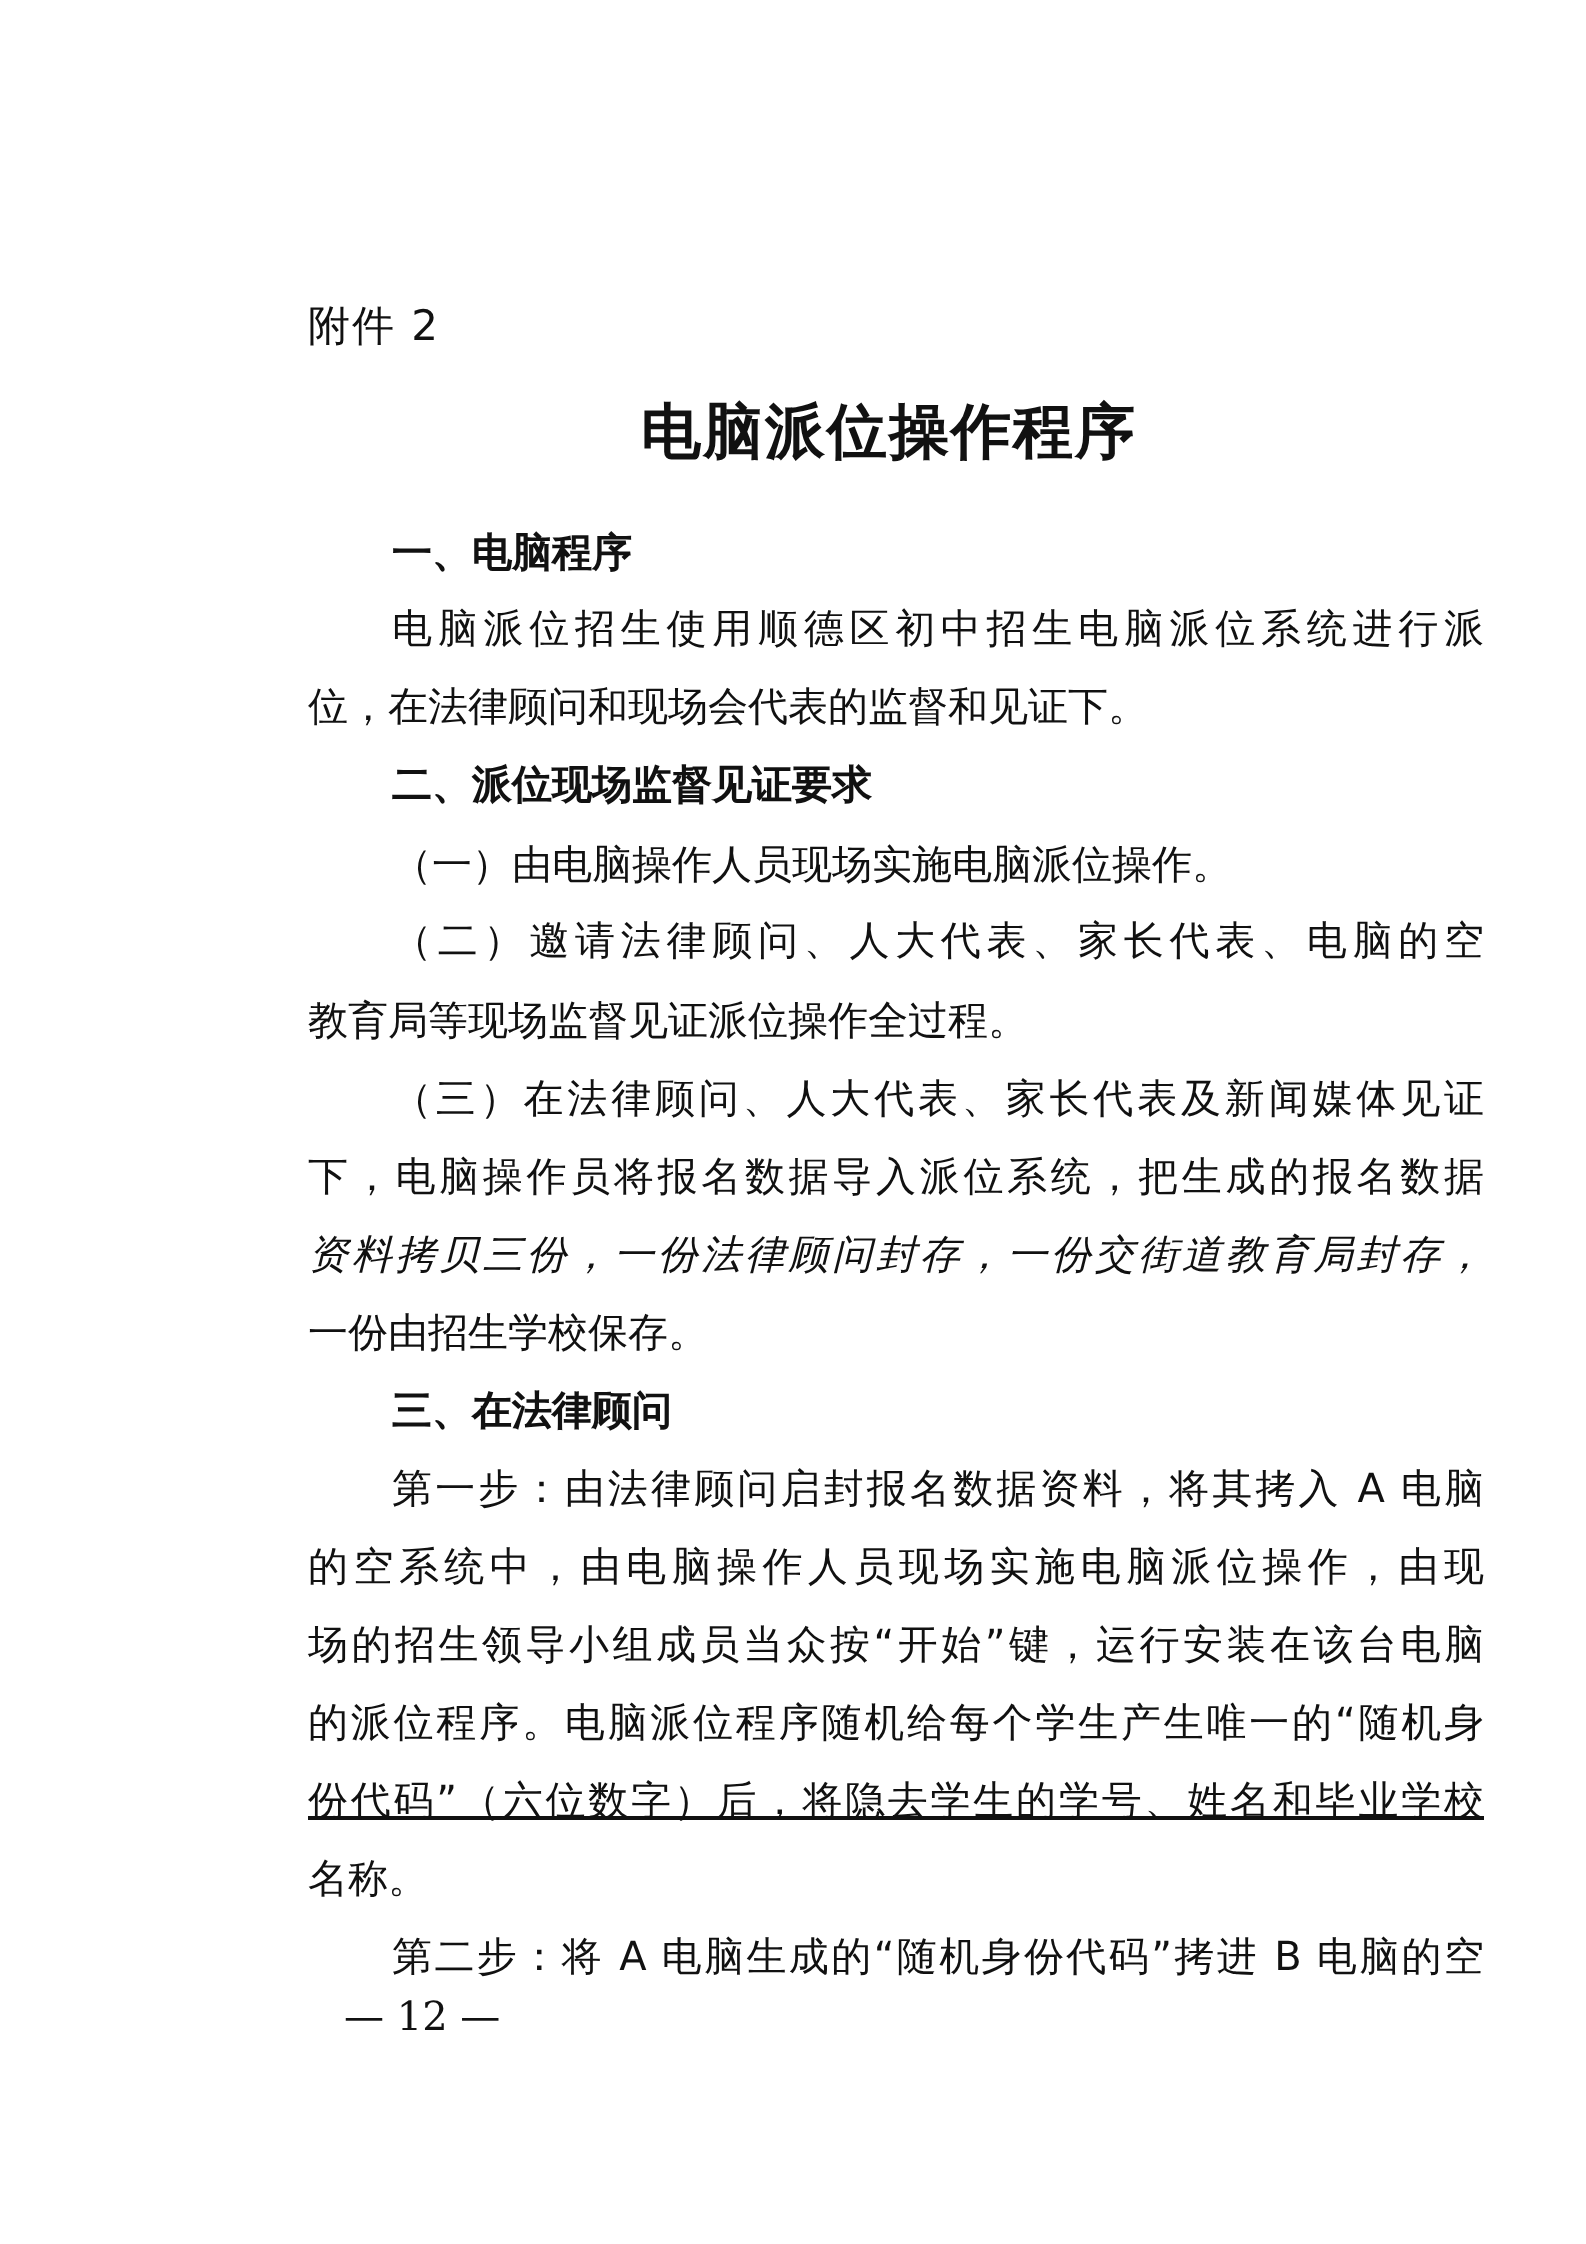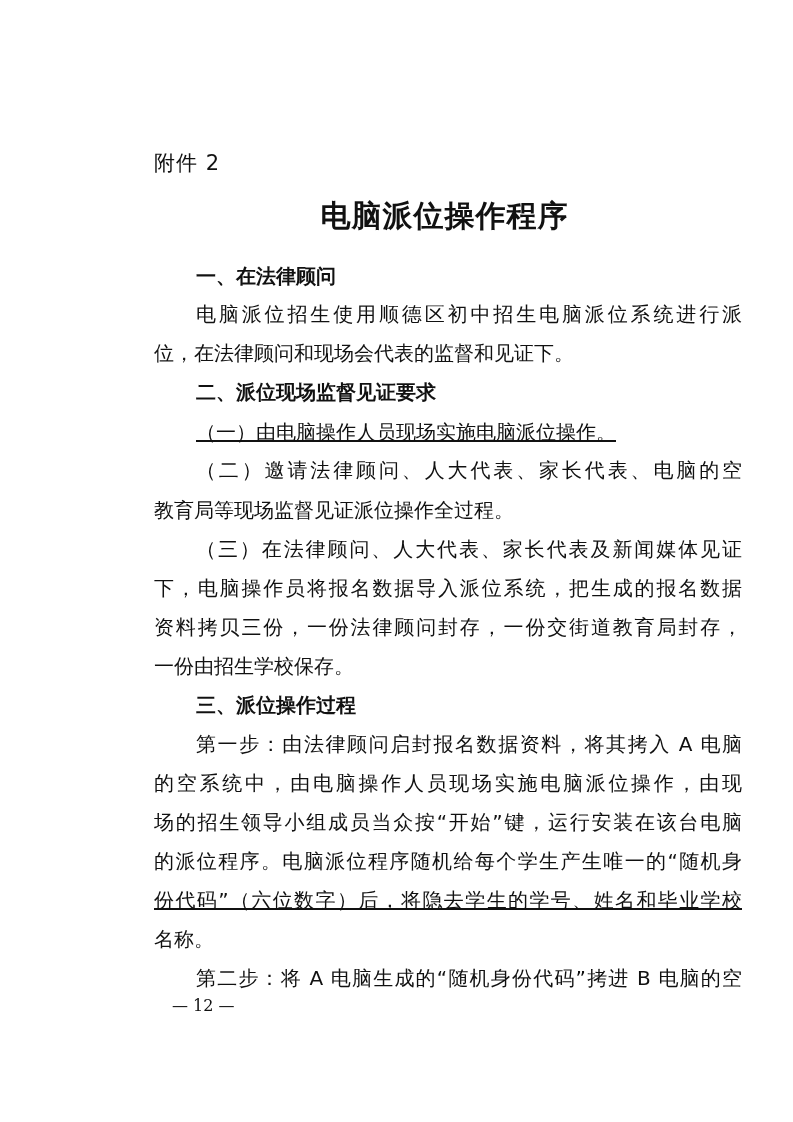--- a/index.html
+++ b/index.html
@@ -7,41 +7,41 @@
          font-family: "DejaVu Sans", sans-serif; color: #111; }
   .page { position: absolute; left: 0; top: 0; width: 716px; height: 1122px; margin-left: 48px; }
   .attach { position: absolute; left: 106px; top: 149px; font-size: 21px; letter-spacing: 1px; }
   .title { position: absolute; left: 0; width: 793px; top: 196px; text-align: center;
            font-family: "DejaVu Serif", serif; font-weight: bold; font-size: 30px; letter-spacing: 1px; }
   .line { position: absolute; left: 106px; width: 588px; font-size: 20px; line-height: 28px; white-space: nowrap;
           text-align: justify; text-align-last: justify; }
   .line.ind { left: 148px; width: 546px; }
   .line.last { text-align-last: left; }
   .heading { font-family: "DejaVu Sans", sans-serif; font-weight: bold; text-align-last: left; }
-  .pnum { position: absolute; left: 124px; top: 996px; font-family: "DejaVu Serif", serif; font-size: 16px; }
+  .pnum { position: absolute; left: 124px; top: 996px; font-family: "DejaVu Serif", serif; font-size: 20px; }
 </style>
 </head>
 <body>
 
 <div class="page">
   <div class="attach">附件 2</div>
   <div class="title">电脑派位操作程序</div>
   <div id="body-lines">
-      <div class="line ind heading" style="top: 262px;">一、在法律顾问</div>
+      <div class="line ind heading" style="top: 262px;">一、电脑程序</div>
       <div class="line ind" style="top: 300px;">电脑派位招生使用顺德区初中招生电脑派位系统进行派</div>
       <div class="line last" style="top: 339px;">位，在法律顾问和现场会代表的监督和见证下。</div>
       <div class="line ind heading" style="top: 378px;">二、派位现场监督见证要求</div>
-      <div class="line ind last" style="top: 418px; text-decoration: underline;">（一）由电脑操作人员现场实施电脑派位操作。</div>
+      <div class="line ind last" style="top: 418px;">（一）由电脑操作人员现场实施电脑派位操作。</div>
       <div class="line ind" style="top: 456px;">（二）邀请法律顾问、人大代表、家长代表、电脑的空</div>
       <div class="line last" style="top: 496px;">教育局等现场监督见证派位操作全过程。</div>
       <div class="line ind" style="top: 535px;">（三）在法律顾问、人大代表、家长代表及新闻媒体见证</div>
       <div class="line" style="top: 574px;">下，电脑操作员将报名数据导入派位系统，把生成的报名数据</div>
-      <div class="line" style="top: 613px;">资料拷贝三份，一份法律顾问封存，一份交街道教育局封存，</div>
+      <div class="line" style="top: 613px; font-style: italic;">资料拷贝三份，一份法律顾问封存，一份交街道教育局封存，</div>
       <div class="line last" style="top: 652px;">一份由招生学校保存。</div>
-      <div class="line ind heading" style="top: 691px;">三、派位操作过程</div>
+      <div class="line ind heading" style="top: 691px;">三、在法律顾问</div>
       <div class="line ind" style="top: 730px;">第一步：由法律顾问启封报名数据资料，将其拷入 A 电脑</div>
       <div class="line" style="top: 769px;">的空系统中，由电脑操作人员现场实施电脑派位操作，由现</div>
       <div class="line" style="top: 808px;">场的招生领导小组成员当众按“开始”键，运行安装在该台电脑</div>
       <div class="line" style="top: 847px;">的派位程序。电脑派位程序随机给每个学生产生唯一的“随机身</div>
       <div class="line" style="top: 886px; text-decoration: underline;">份代码”（六位数字）后，将隐去学生的学号、姓名和毕业学校</div>
       <div class="line last" style="top: 925px;">名称。</div>
       <div class="line ind" style="top: 964px;">第二步：将 A 电脑生成的“随机身份代码”拷进 B 电脑的空</div>
     </div>
   <div class="pnum">— 12 —</div>
 </div>

